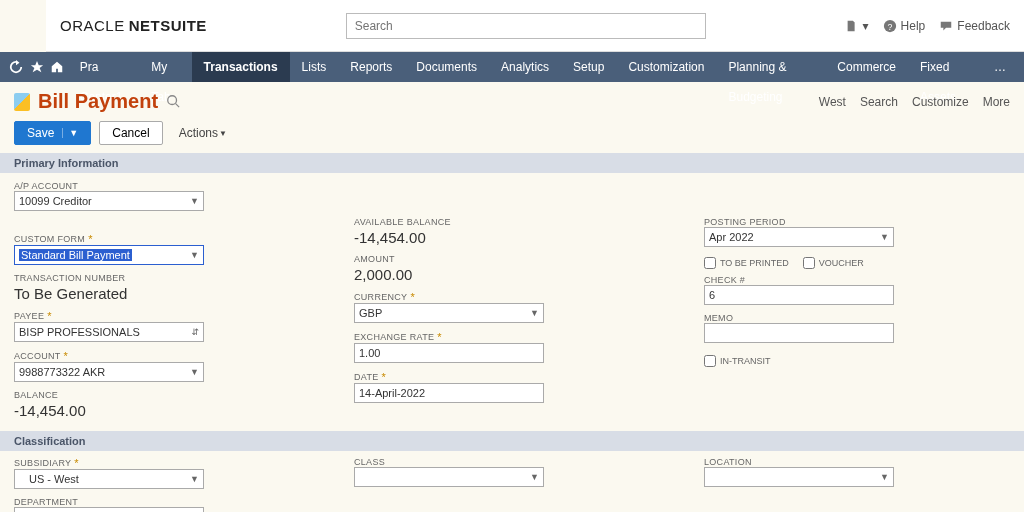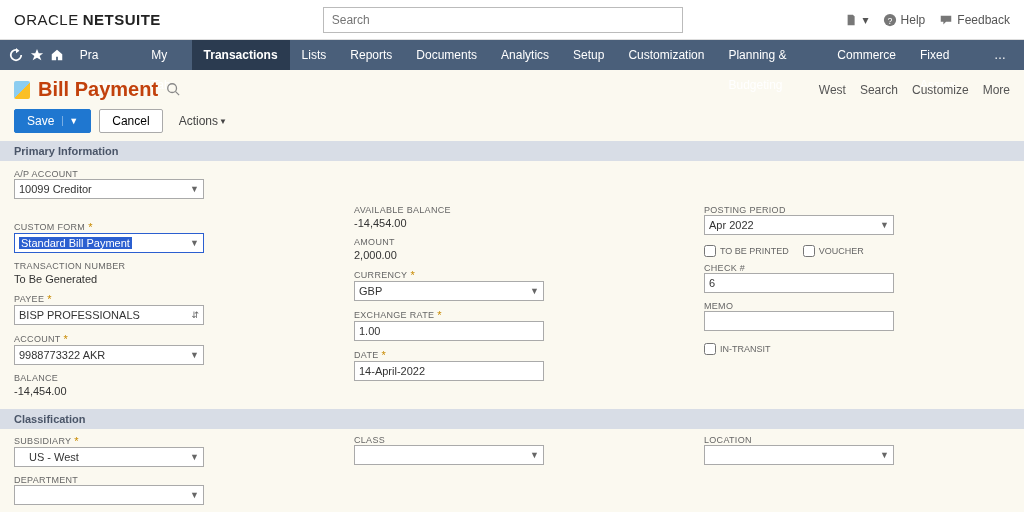--- a/index.html
+++ b/index.html
@@ -1,19 +1,19 @@
 <!DOCTYPE html>
 <html><head>
 <meta charset="utf-8">
 <style>
   * { box-sizing: border-box; margin: 0; padding: 0; font-family: Arial, Helvetica, sans-serif; }
   body { width: 1024px; height: 512px; background: #fbf9f0; overflow: hidden; font-size: 11px; color: #333; }
 
   
-  .topbar { height: 40px; background: #fff; border-bottom: 1px solid #ddd; display: flex; align-items: center; padding: 0 14px; gap: 28px; }
+  .topbar { height: 52px; background: #fff; border-bottom: 1px solid #ddd; display: flex; align-items: center; padding: 0 14px; gap: 28px; margin-left: 46px; }
   .logo { font-size: 15px; letter-spacing: 0.5px; display: flex; align-items: center; gap: 4px; }
   .logo .o { font-weight: 400; color: #222; }
   .logo .ns { font-weight: 700; color: #222; }
   .search-wrap { flex: 1; display: flex; justify-content: center; }
   .search-box { position: relative; width: 360px; }
   .search-box input { width: 100%; height: 26px; border: 1px solid #bbb; padding: 0 26px 0 8px; font-size: 12px; }
   .search-box .sicon { position: absolute; right: 6px; top: 5px; color: #888; font-size: 12px; }
   .top-icons { display: flex; align-items: center; gap: 14px; color: #555; font-size: 12px; }
   .top-icons .iconbtn { display: flex; align-items: center; gap: 4px; cursor: pointer; }
   .top-icons svg { width: 14px; height: 14px; fill: #555; }
@@ -48,21 +48,21 @@
   .form-area { padding: 8px 14px 6px; display: grid; grid-template-columns: 320px 330px 330px; gap: 0 20px; }
   .form-area.classif { padding: 6px 14px 0; }
   .col { display: flex; flex-direction: column; gap: 2px; }
   .field { margin-bottom: 6px; }
   .label { font-size: 9px; text-transform: uppercase; color: #666; letter-spacing: 0.3px; display: flex; align-items: center; gap: 3px; }
   .label .req { color: #c88a00; font-size: 11px; }
   .select, .tinput { width: 190px; height: 20px; border: 1px solid #aaa; background: #fff; font-size: 11px; padding: 0 4px; display: flex; align-items: center; justify-content: space-between; cursor: pointer; }
   .select .caret { font-size: 9px; color: #666; }
   .select.highlighted { border: 1px solid #2b5fd0; }
   .select.highlighted .seltext { background: #2b5fd0; color: #fff; padding: 0 2px; }
-  .static { font-size: 11px; color: #333; padding-top: 2px; }
+  .static { font-size: 15px; color: #333; padding-top: 2px; }
   .chk { display: flex; align-items: center; gap: 4px; font-size: 9px; color: #666; text-transform: uppercase; cursor: pointer; }
   .chk input { width: 12px; height: 12px; }
   .chkrow { display: flex; gap: 14px; padding-top: 2px; }
 </style>
 </head>
 <body>
 
 <div class="topbar">
   <div class="logo">
     <span class="o">ORACLE</span>

